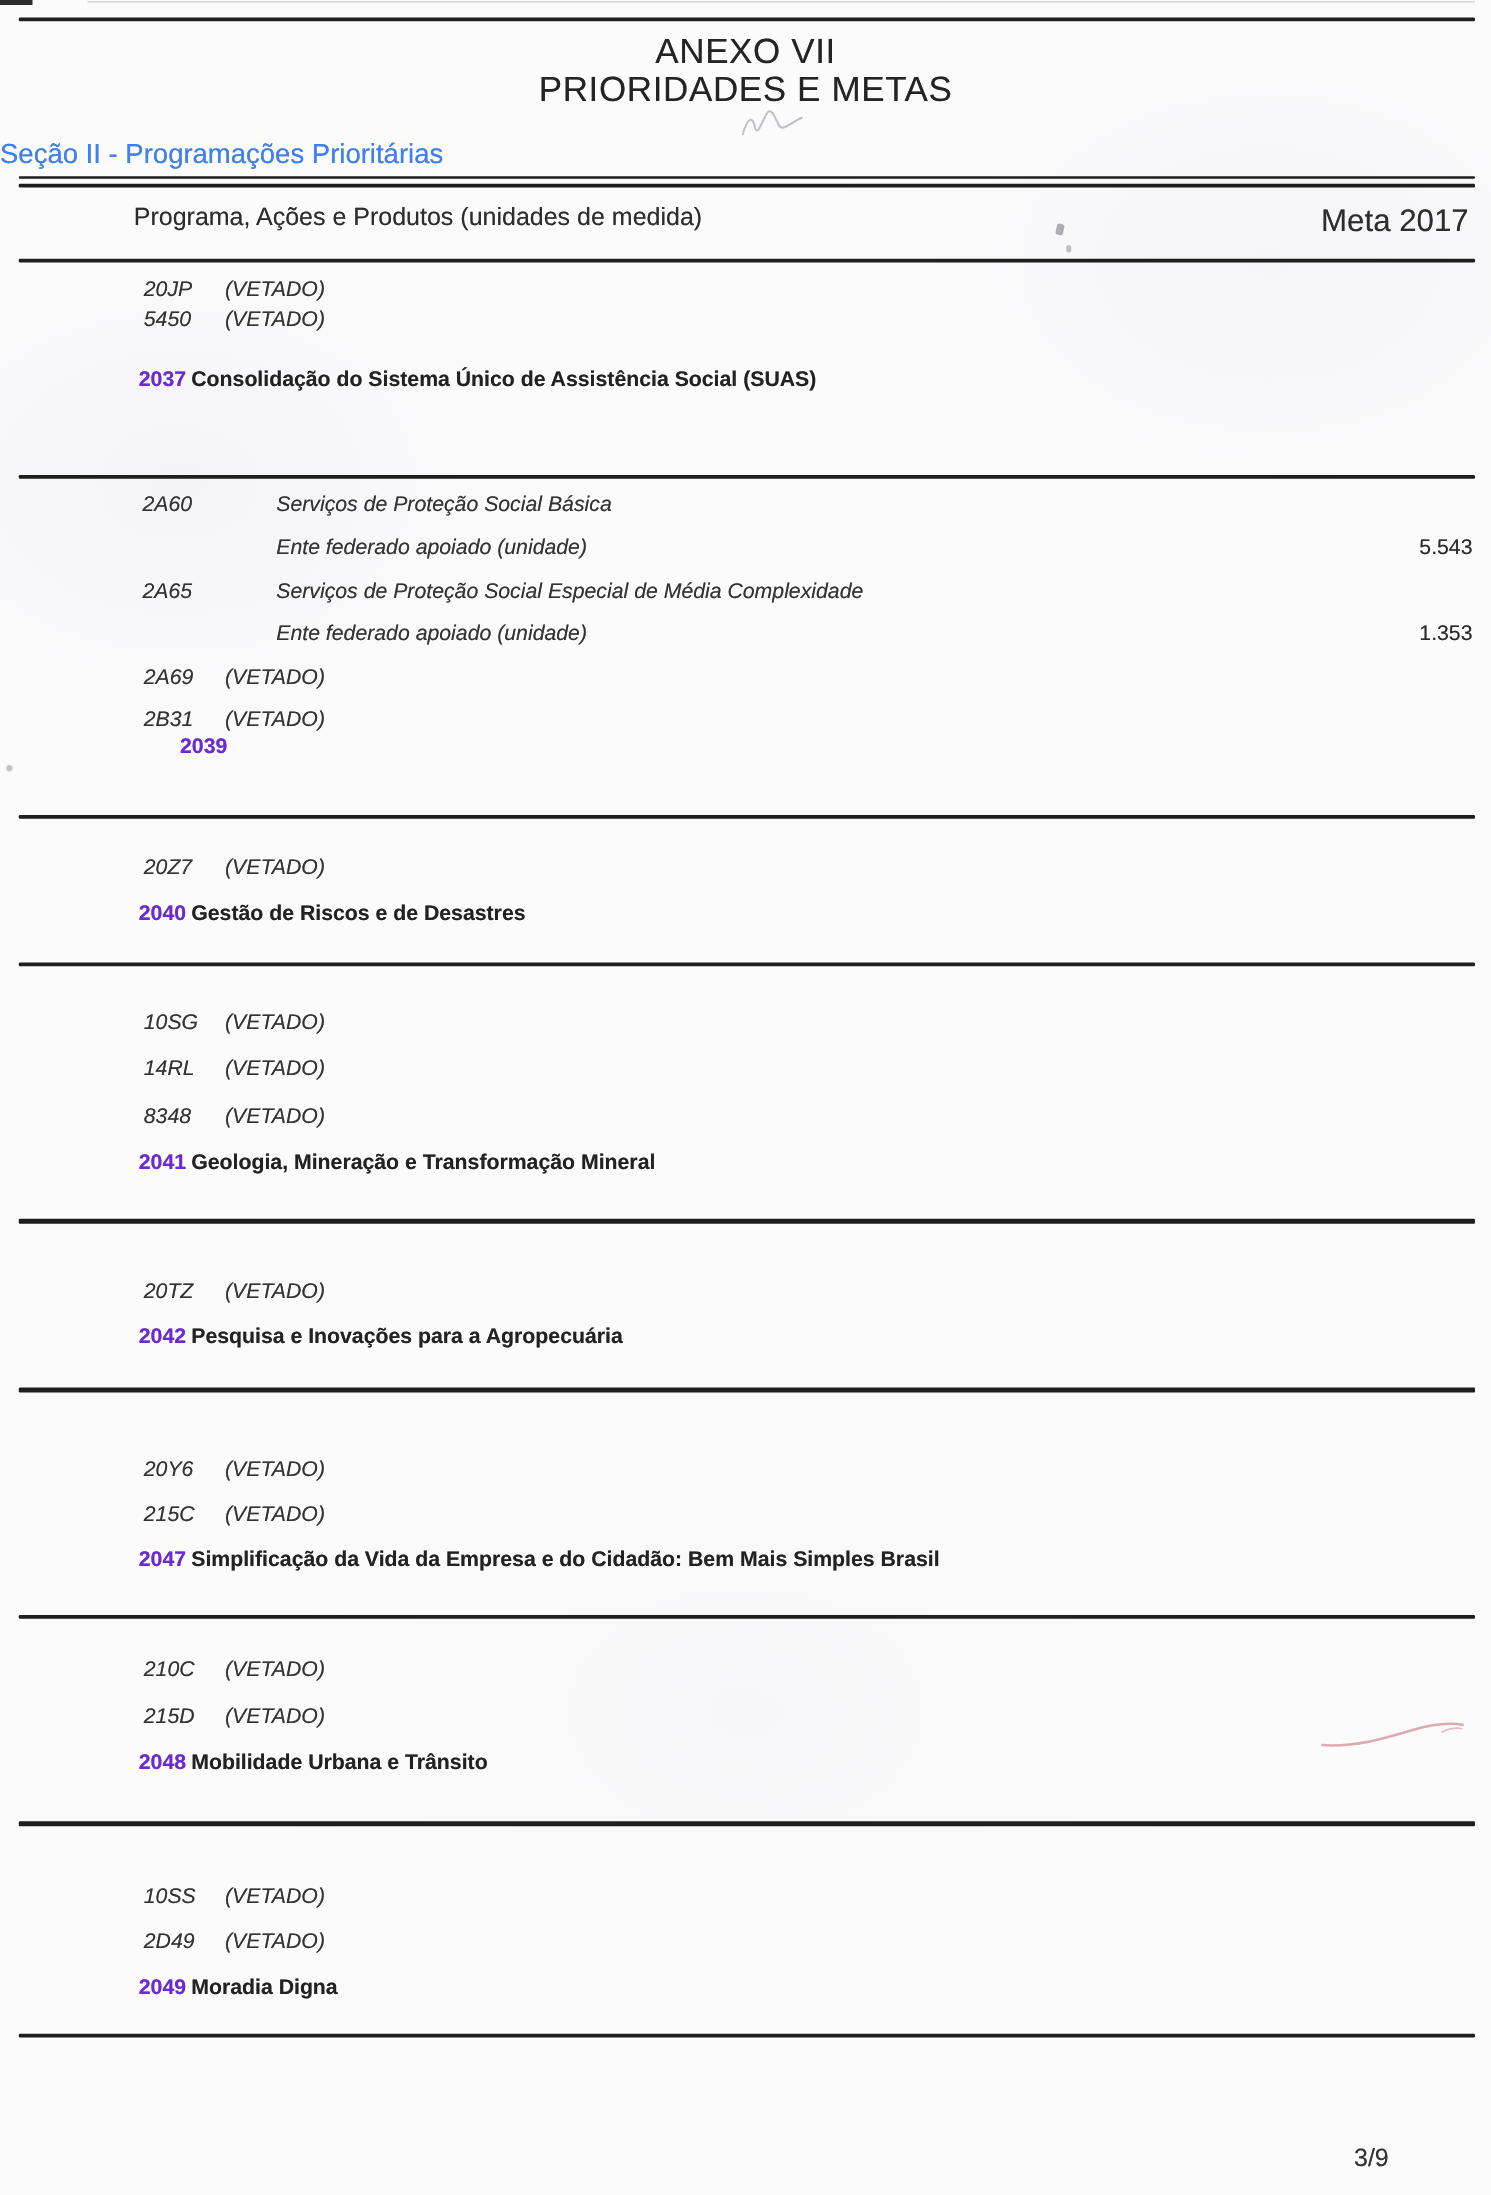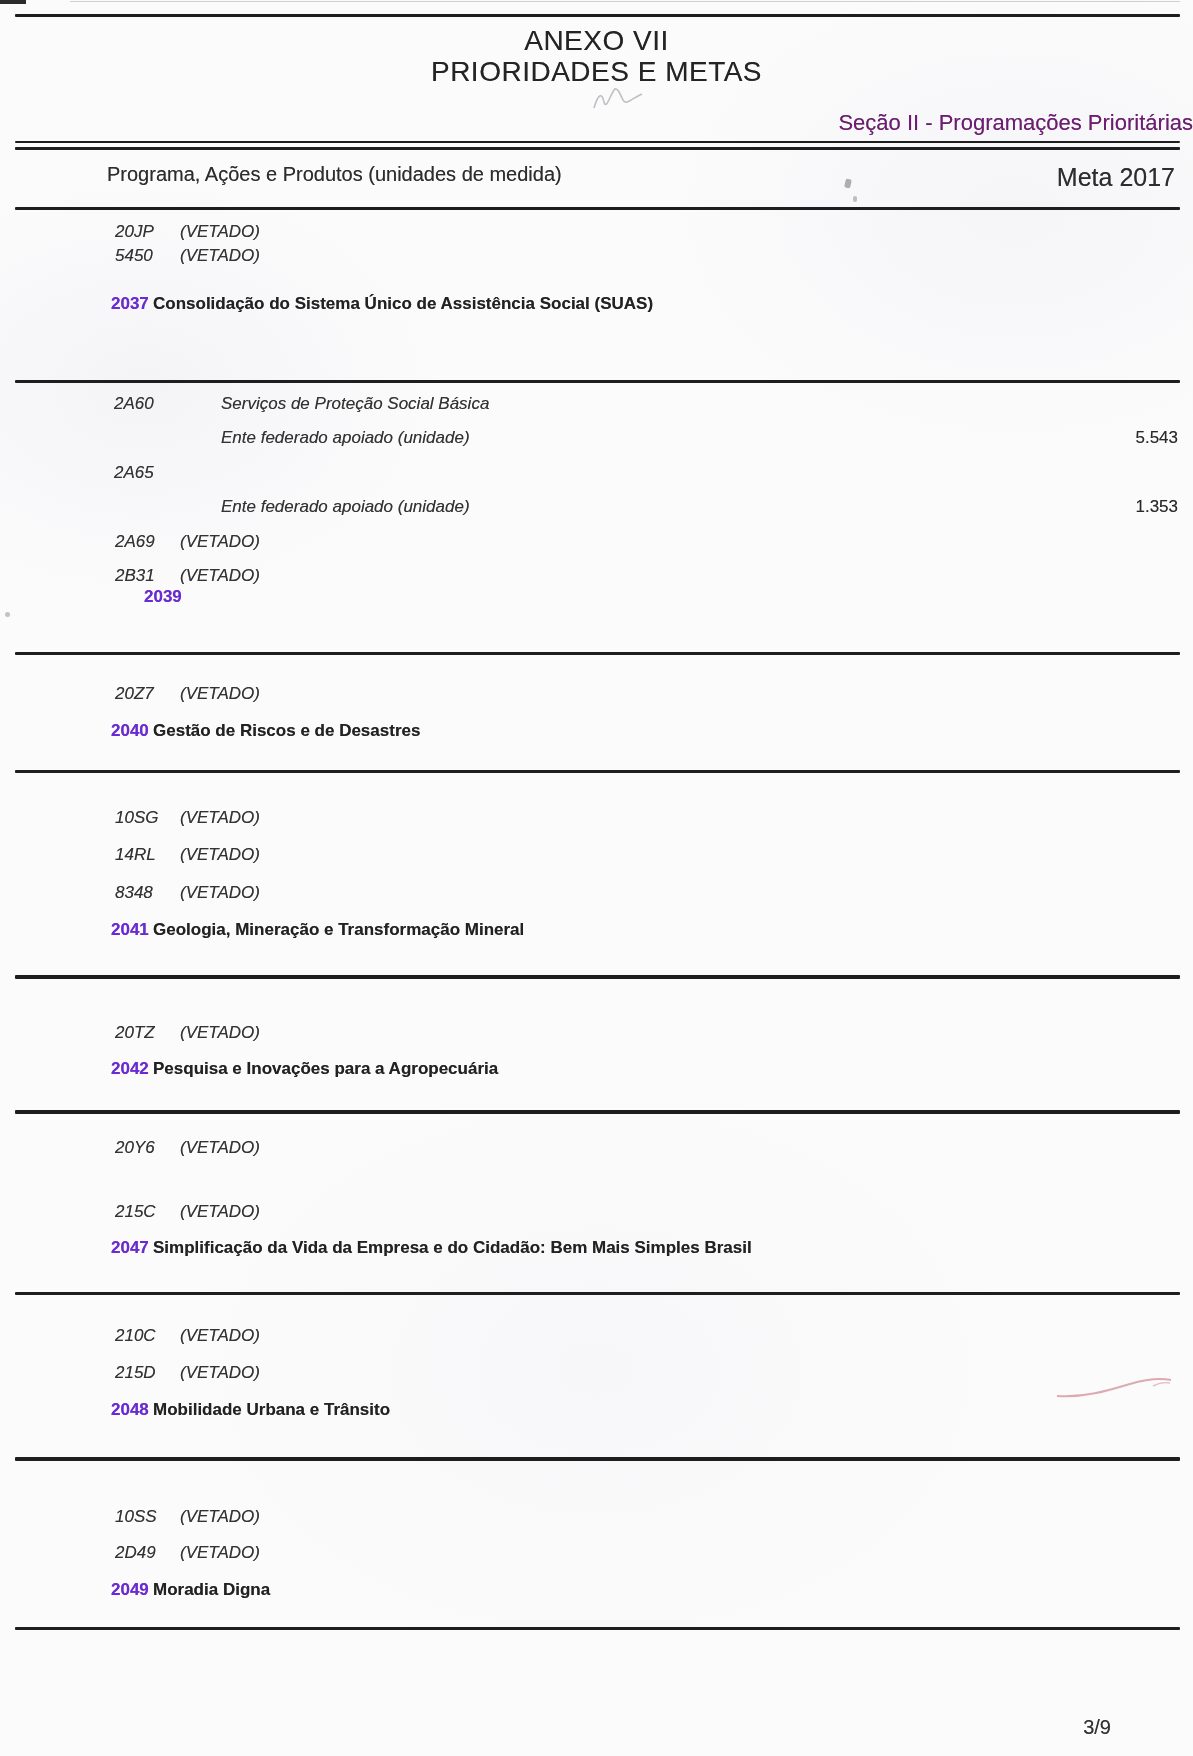--- a/index.html
+++ b/index.html
@@ -14,21 +14,21 @@
     position:absolute;inset:0;
     background:
       radial-gradient(420px 300px at 12% 22%, rgba(210,212,220,0.18), rgba(0,0,0,0) 70%),
       radial-gradient(500px 340px at 85% 12%, rgba(208,210,218,0.14), rgba(0,0,0,0) 70%),
       radial-gradient(600px 420px at 50% 78%, rgba(212,214,220,0.10), rgba(0,0,0,0) 70%);
   }
   .hr{position:absolute;left:15px;width:1165px;background:#1e1e1e;height:3px;border-radius:1px;}
   .hr.thin{height:2px;}
   .hr.thick{height:4px;}
   .title{position:absolute;left:0;right:0;text-align:center;font-size:28px;letter-spacing:0.5px;color:#242424;}
-  .section{position:absolute;left:0;right:0;text-align:right;font-size:22px;color:#701a75;}
+  .section{position:absolute;left:0;right:0;text-align:left;font-size:22px;color:#3b82f6;}
   .col-head-left{position:absolute;left:107px;top:163px;font-size:20px;color:#2d2d2d;}
   .col-head-right{position:absolute;right:18px;top:163px;font-size:25px;color:#2d2d2d;}
   .footer-page{position:absolute;right:82px;top:1716px;font-size:20px;color:#333;}
 
   .row{position:absolute;left:0;width:100%;height:24px;line-height:20px;font-size:17px;white-space:nowrap;}
   .row .code{position:absolute;left:115px;font-style:italic;color:#333;}
   .row .text{position:absolute;left:180px;font-style:italic;color:#333;}
   .row.product .code{left:114px;}
   .row.product .text,.row.product_unit .text{left:221px;}
   .row.program .code{left:111px;font-style:normal;font-weight:bold;color:#6d28d9;}
@@ -85,20 +85,21 @@
     <div class="row product" style="top: 394px;">
       <span class="code">2A60</span>
       <span class="text">Serviços de Proteção Social Básica</span>
     </div>
     <div class="row product_unit" style="top: 428.4px;">
       <span class="text">Ente federado apoiado (unidade)</span>
       <span class="value">5.543</span>
     </div>
     <div class="row product" style="top: 462.8px;">
       <span class="code">2A65</span>
+      <span class="text">Serviços de Proteção Social Especial de Média Complexidade</span>
     </div>
     <div class="row product_unit" style="top: 497.2px;">
       <span class="text">Ente federado apoiado (unidade)</span>
       <span class="value">1.353</span>
     </div>
     <div class="row action" style="top: 531.6px;">
       <span class="code">2A69</span>
       <span class="text">(VETADO)</span>
     </div>
     <div class="row action" style="top: 566px;">
@@ -133,21 +134,21 @@
       <span class="text">Geologia, Mineração e Transformação Mineral</span>
     </div>
     <div class="row action" style="top: 1023px;">
       <span class="code">20TZ</span>
       <span class="text">(VETADO)</span>
     </div>
     <div class="row program" style="top: 1059px;">
       <span class="code">2042</span>
       <span class="text">Pesquisa e Inovações para a Agropecuária</span>
     </div>
-    <div class="row action" style="top: 1138px;">
+    <div class="row action" style="top: 1166px;">
       <span class="code">20Y6</span>
       <span class="text">(VETADO)</span>
     </div>
     <div class="row action" style="top: 1202px;">
       <span class="code">215C</span>
       <span class="text">(VETADO)</span>
     </div>
     <div class="row program" style="top: 1238px;">
       <span class="code">2047</span>
       <span class="text">Simplificação da Vida da Empresa e do Cidadão: Bem Mais Simples Brasil</span>

